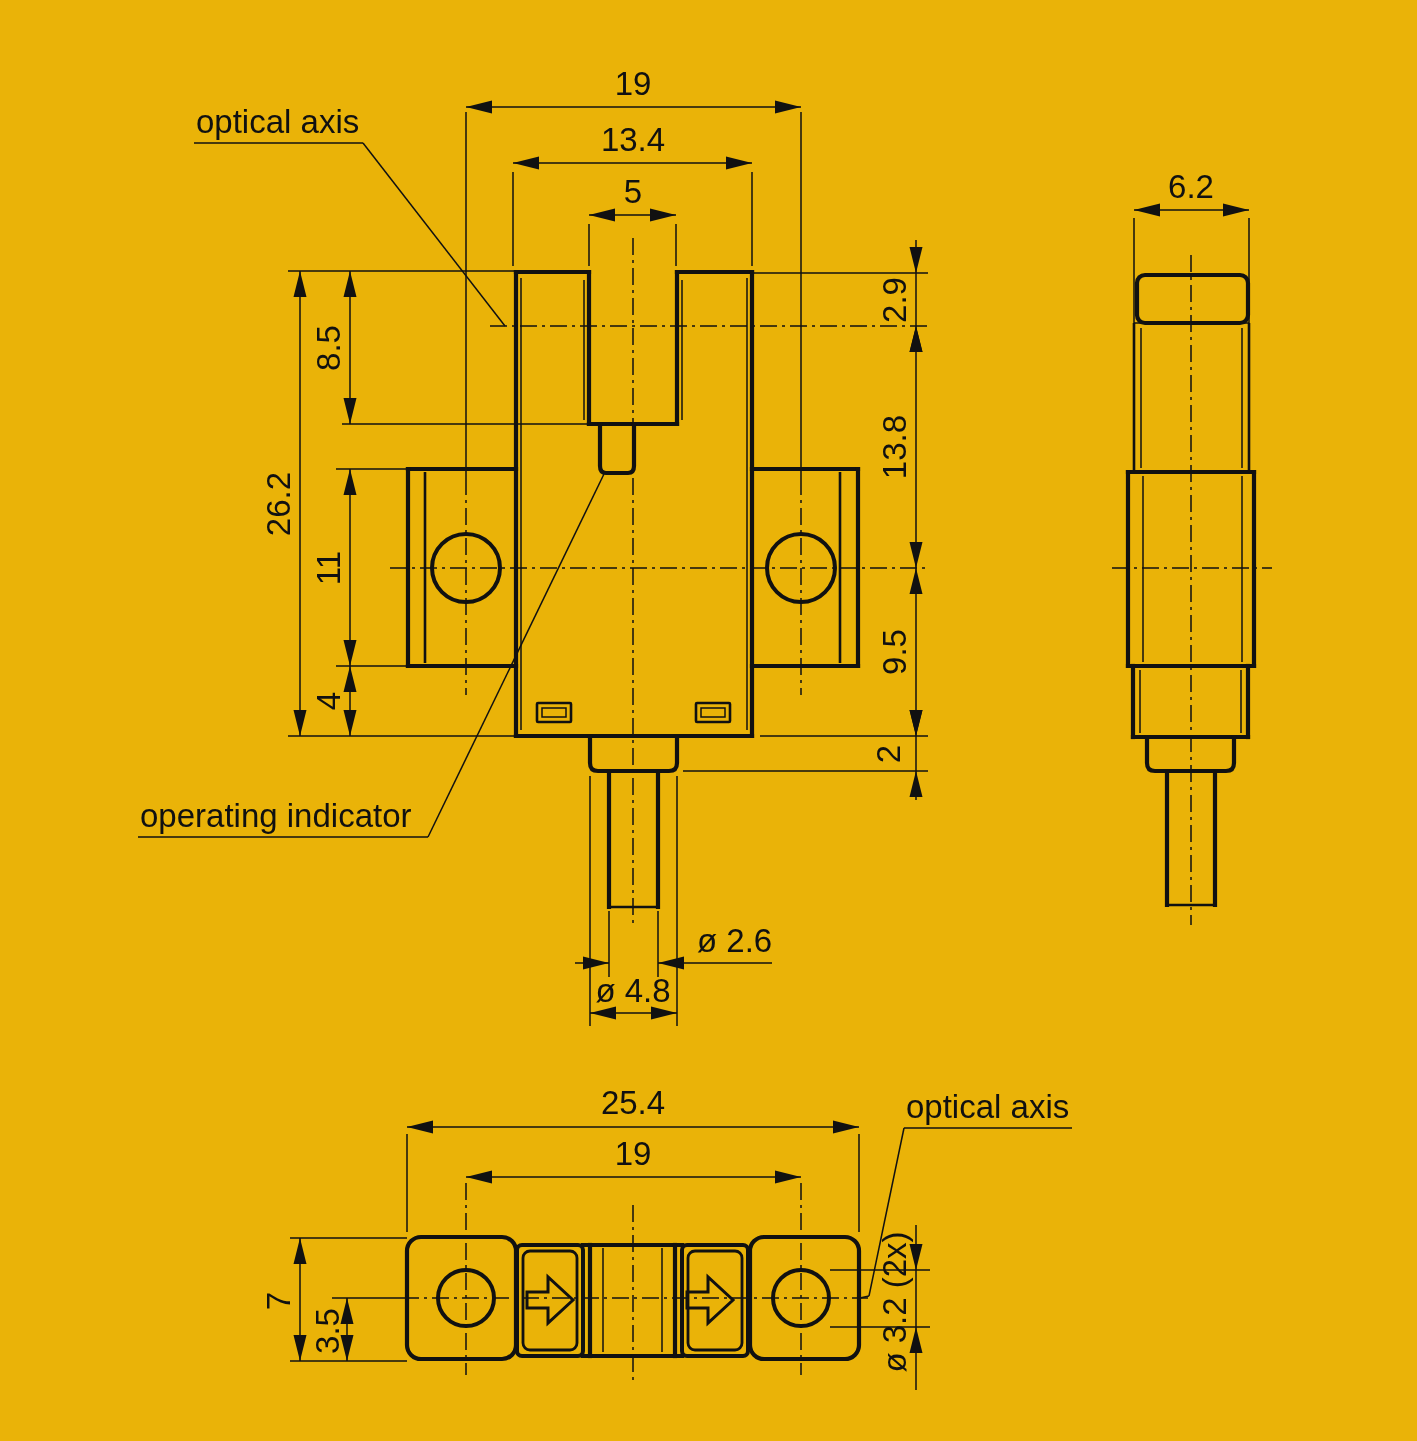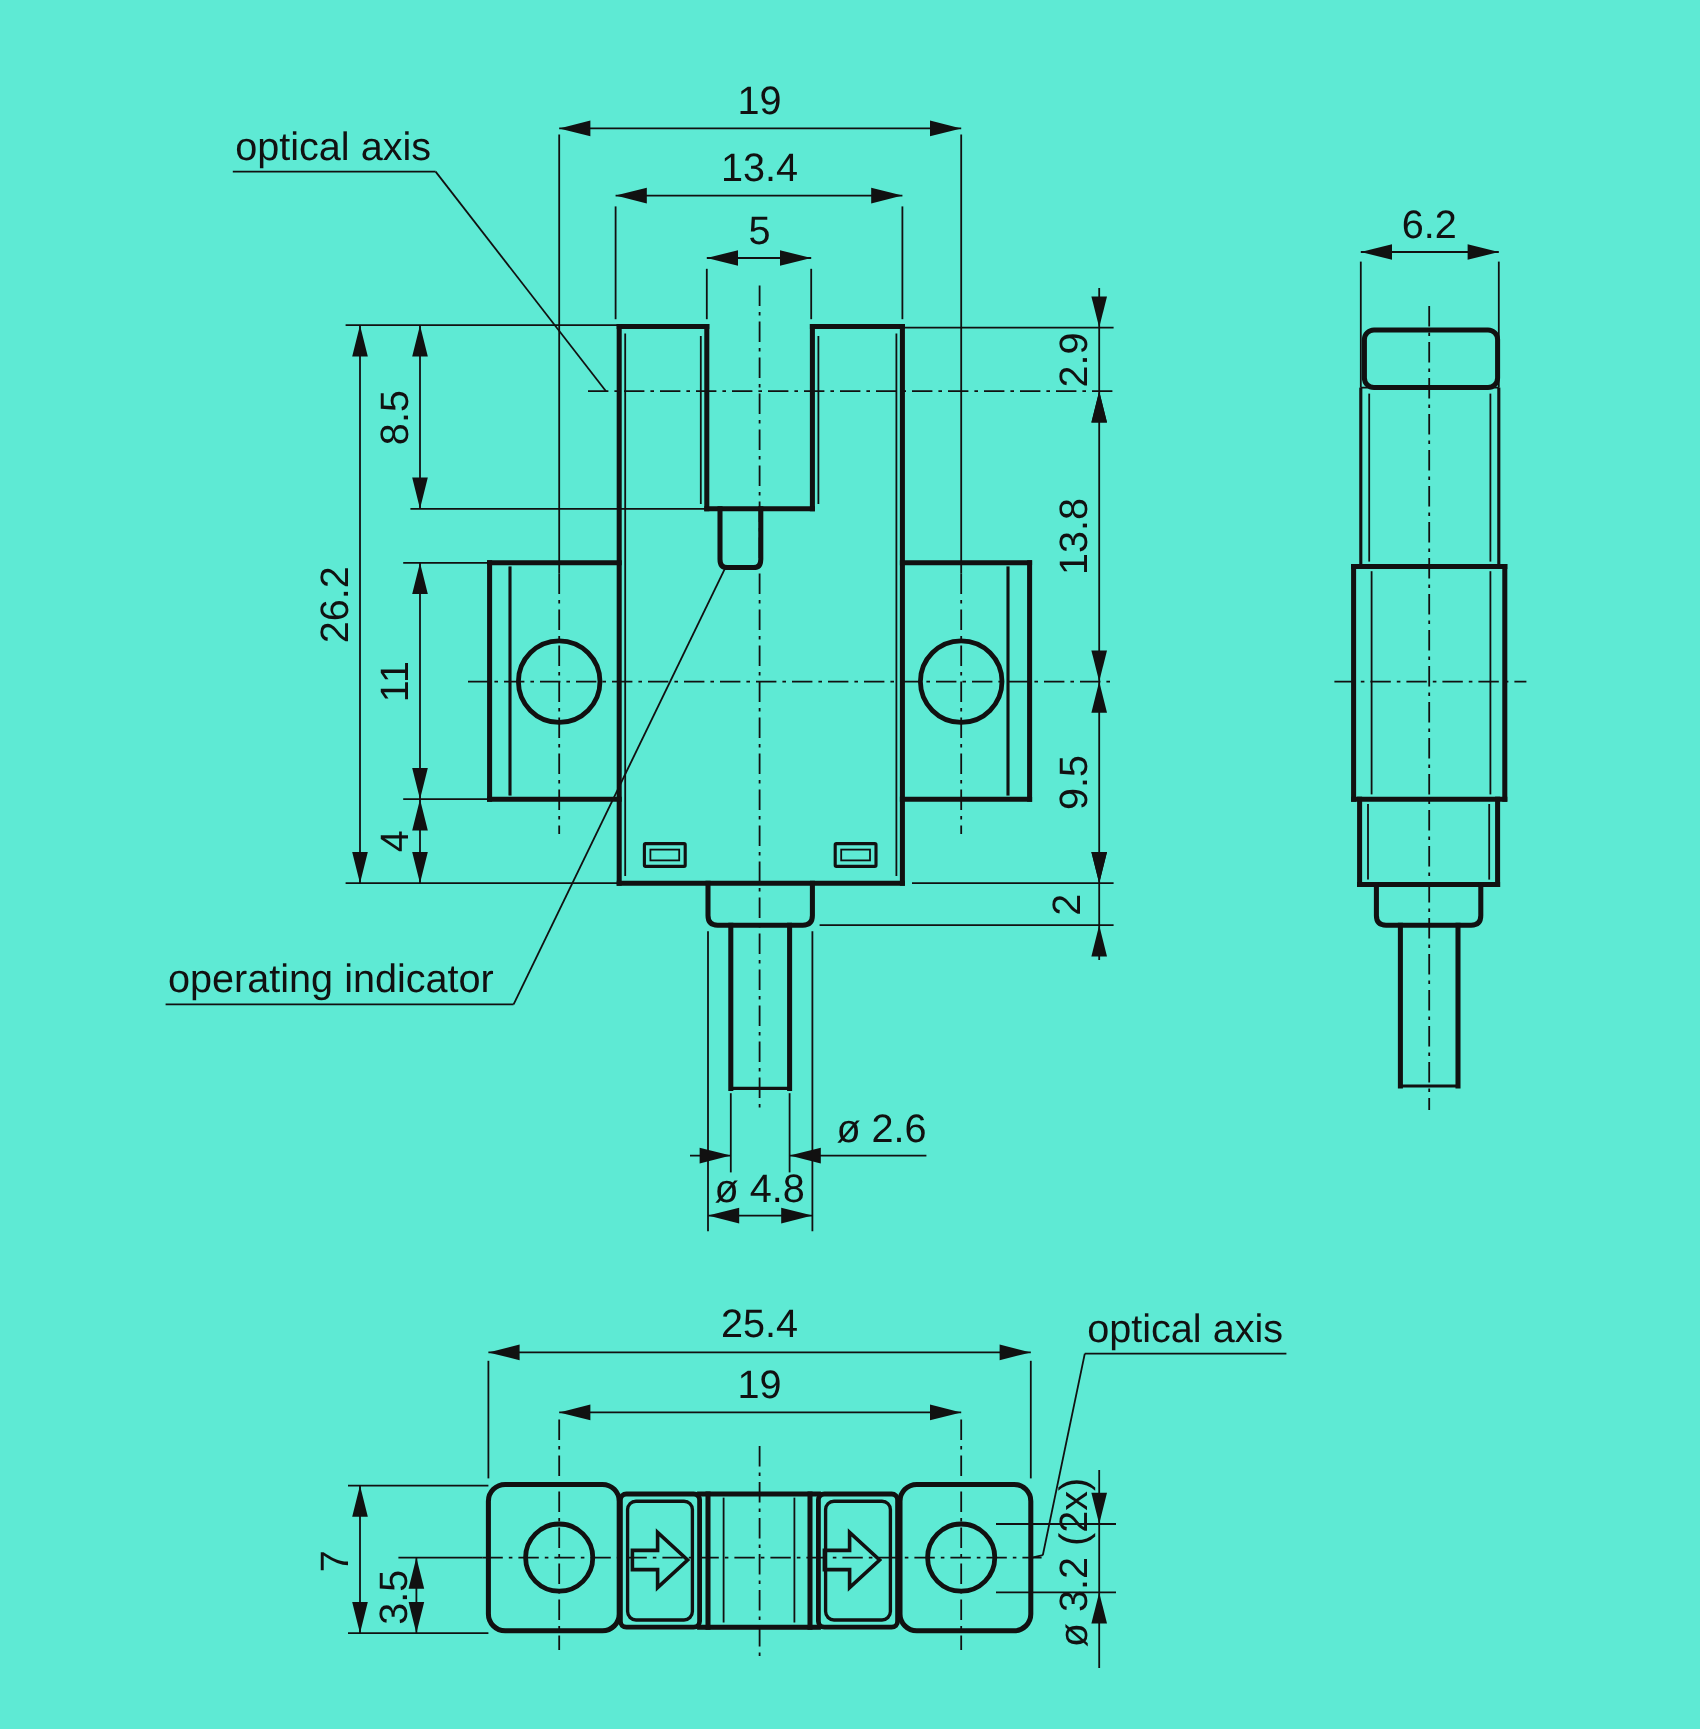--- a/index.html
+++ b/index.html
@@ -1,17 +1,17 @@
 <!DOCTYPE html>
 <html><head>
 <meta charset="utf-8">
 <style>
   html,body{margin:0;padding:0;background:#ffffff;}
   body{font-family:"Liberation Sans", sans-serif;}
-  .stage{position:relative;width:1417px;height:1441px;background:#5eead4;overflow:hidden;}
+  .stage{position:relative;width:1417px;height:1441px;background:#eab308;overflow:hidden;}
   svg text{fill:#111111;}
 </style>
 </head>
 <body>
 
 <div class="stage">
   <svg id="cad" width="1417" height="1441" viewBox="0 0 1417 1441" xmlns="http://www.w3.org/2000/svg">
       <line x1="633" y1="238" x2="633" y2="925" stroke="#111111" stroke-width="1.5" stroke-linecap="butt" stroke-dasharray="17 5 3 5"></line>
       <line x1="490" y1="326" x2="928" y2="326" stroke="#111111" stroke-width="1.5" stroke-linecap="butt" stroke-dasharray="17 5 3 5"></line>
       <line x1="390" y1="568" x2="928" y2="568" stroke="#111111" stroke-width="1.5" stroke-linecap="butt" stroke-dasharray="17 5 3 5"></line>

